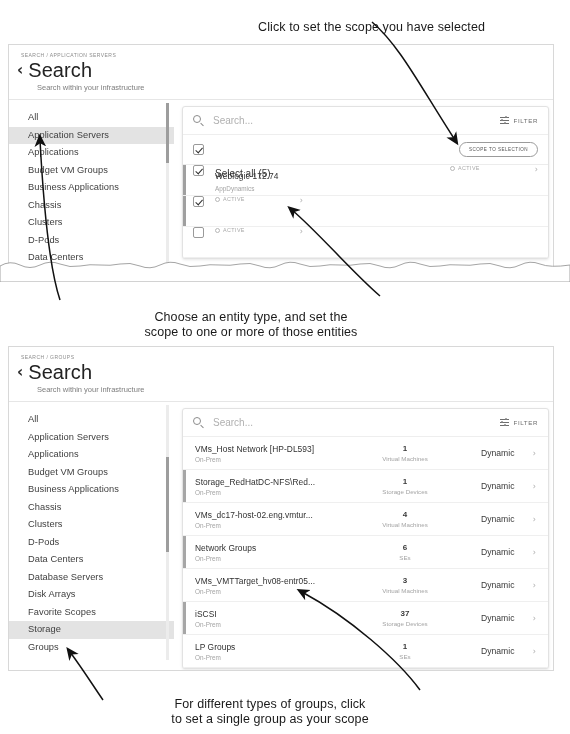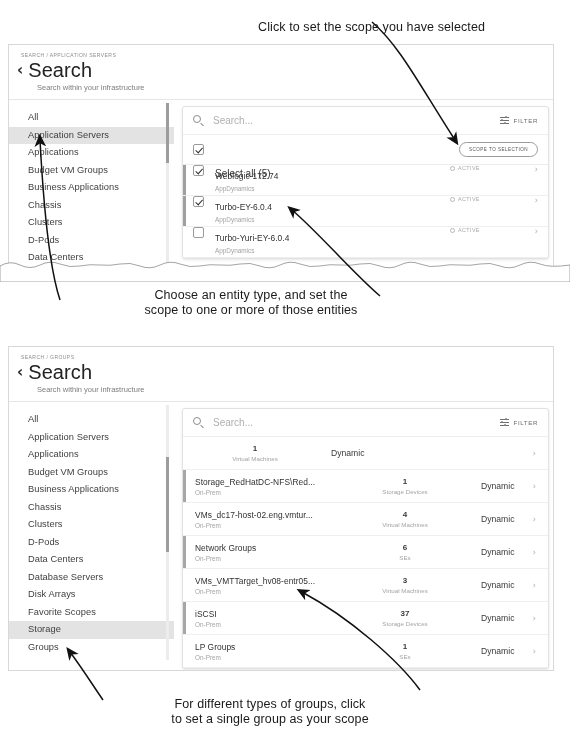--- a/index.html
+++ b/index.html
@@ -222,30 +222,28 @@
                   <span class="cbx on"></span>
                   <span class="erow-txt"><span class="erow-name">Weblogic-172.74</span><div class="erow-sub">AppDynamics</div></span>
                   <span class="status">
                     <span class="status-dot"></span>
                     <span class="status-lbl">ACTIVE</span>
                   </span>
                   <span class="chev-r">›</span>
                 </div>
                 <div class="erow marked">
                   <span class="cbx on"></span>
-                  <span class="erow-txt"><span class="erow-name">Turbo-EY-6.0.4</span><div class="erow-sub">AppDynamics</div></span>
                   <span class="status">
                     <span class="status-dot"></span>
                     <span class="status-lbl">ACTIVE</span>
                   </span>
                   <span class="chev-r">›</span>
                 </div>
                 <div class="erow">
                   <span class="cbx"></span>
-                  <span class="erow-txt"><span class="erow-name">Turbo-Yuri-EY-6.0.4</span><div class="erow-sub">AppDynamics</div></span>
                   <span class="status">
                     <span class="status-dot"></span>
                     <span class="status-lbl">ACTIVE</span>
                   </span>
                   <span class="chev-r">›</span>
                 </div>
               </div>
           </div>
         </div>
       </div>
@@ -305,20 +303,24 @@
                     <s></s>
                     <u></u>
                     <u></u>
                     <u></u>
                   </span>
                 <span class="filter-lbl">FILTER</span>
               </span>
             </div>
             <div id="p2-rows">
                 <div class="grow">
+                  <span class="grow-txt">
+                    <div class="grow-name">VMs_Host Network [HP-DL593]</div>
+                    <div class="grow-sub">On-Prem</div>
+                  </span>
                   <span class="grow-cnt">
                     <div class="grow-num">1</div>
                     <div class="grow-unit">Virtual Machines</div>
                   </span>
                   <span class="grow-dyn">Dynamic</span>
                   <span class="chev-r">›</span>
                 </div>
                 <div class="grow marked">
                   <span class="grow-txt">
                     <div class="grow-name">Storage_RedHatDC-NFS\Red...</div>
@@ -396,21 +398,21 @@
         </div>
       </div>
     </div>
     <div class="rail" style="left:157px; top:58px; height:255px;">
         <i style="top:52px; height:95px;"></i>
       </div>
   </div>
 
   <div class="callout" style="left:258px; top:20px; width:310px;">Click to set the scope you have selected</div>
 
-  <div class="callout" style="left:86px; top:288px; width:330px; text-align:center;">Choose an entity type, and set the
+  <div class="callout" style="left:86px; top:310px; width:330px; text-align:center;">Choose an entity type, and set the
 scope to one or more of those entities</div>
 
   <div class="callout" style="left:105px; top:697px; width:330px; text-align:center;">For different types of groups, click
 to set a single group as your scope</div>
 
   <svg class="anno-svg" viewBox="0 0 570 734">
     <defs>
       <marker id="ah" markerWidth="9" markerHeight="9" refX="4.5" refY="4.5" orient="auto">
         <path d="M0,0.6 L8.6,4.5 L0,8.4 L2.4,4.5 Z" fill="#111"></path>
       </marker>

